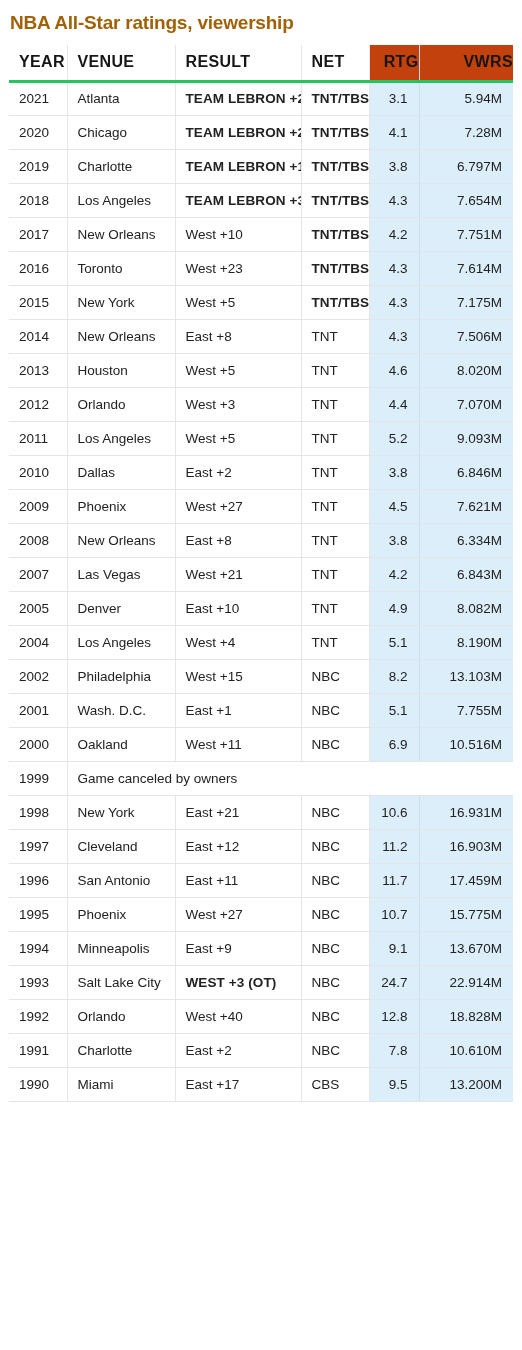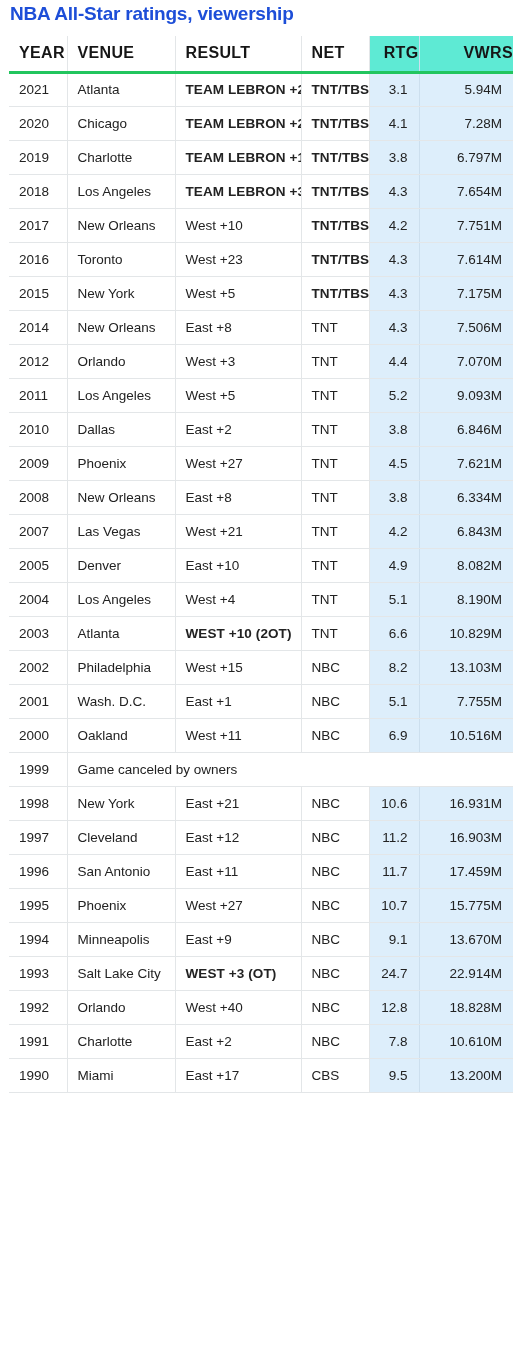--- a/index.html
+++ b/index.html
@@ -17,22 +17,23 @@
   .page {
     width: 522px;
     height: 1350px;
     position: relative;
     box-sizing: border-box;
     padding: 0 9px;
   }
   .page-title {
     font-size: 19px;
     font-weight: bold;
-    color: #1d4ed8;
+    color: #a16207;
     letter-spacing: -0.2px;
+    padding-top: 9px;
     padding-left: 1px;
     line-height: 28px;
     white-space: nowrap;
   }
   table.ratings {
     border-collapse: collapse;
     width: 504px;
     margin-top: 8px;
     table-layout: fixed;
   }
@@ -70,21 +71,21 @@
     border-bottom: 3px solid #22c55e;
   }
 
   
   .col-rtg, .col-vwrs {
     background: #ddeefb;
     text-align: right !important;
     padding: 0 11px 0 0 !important;
   }
   thead .col-rtg, thead .col-vwrs {
-    background: #5eead4;
+    background: #c2410c;
     text-align: center;
     padding: 0 0 0 10px !important;
     margin-left: 28px;
   }
   .col-rtg { border-right: 1px solid #ccdfee !important; }
 
   td.strong { font-weight: bold; font-size: 12.5px; letter-spacing: 0.1px; }
   td.col-year { color: #333333; }
   td.note-cell { padding-left: 10px; }
 
@@ -175,20 +176,28 @@
         </tr>
         <tr>
           <td class="col-year">2014</td>
           <td class="col-venue">New Orleans</td>
           <td class="col-result">East +8</td>
           <td class="col-net">TNT</td>
           <td class="col-rtg">4.3</td>
           <td class="col-vwrs">7.506M</td>
         </tr>
         <tr>
+          <td class="col-year">2013</td>
+          <td class="col-venue">Houston</td>
+          <td class="col-result">West +5</td>
+          <td class="col-net">TNT</td>
+          <td class="col-rtg">4.6</td>
+          <td class="col-vwrs">8.020M</td>
+        </tr>
+        <tr>
           <td class="col-year">2012</td>
           <td class="col-venue">Orlando</td>
           <td class="col-result">West +3</td>
           <td class="col-net">TNT</td>
           <td class="col-rtg">4.4</td>
           <td class="col-vwrs">7.070M</td>
         </tr>
         <tr>
           <td class="col-year">2011</td>
           <td class="col-venue">Los Angeles</td>
@@ -237,28 +246,20 @@
           <td class="col-rtg">4.9</td>
           <td class="col-vwrs">8.082M</td>
         </tr>
         <tr>
           <td class="col-year">2004</td>
           <td class="col-venue">Los Angeles</td>
           <td class="col-result">West +4</td>
           <td class="col-net">TNT</td>
           <td class="col-rtg">5.1</td>
           <td class="col-vwrs">8.190M</td>
-        </tr>
-        <tr>
-          <td class="col-year">2003</td>
-          <td class="col-venue">Atlanta</td>
-          <td class="col-result strong">WEST +10 (2OT)</td>
-          <td class="col-net">TNT</td>
-          <td class="col-rtg">6.6</td>
-          <td class="col-vwrs">10.829M</td>
         </tr>
         <tr>
           <td class="col-year">2002</td>
           <td class="col-venue">Philadelphia</td>
           <td class="col-result">West +15</td>
           <td class="col-net">NBC</td>
           <td class="col-rtg">8.2</td>
           <td class="col-vwrs">13.103M</td>
         </tr>
         <tr>

